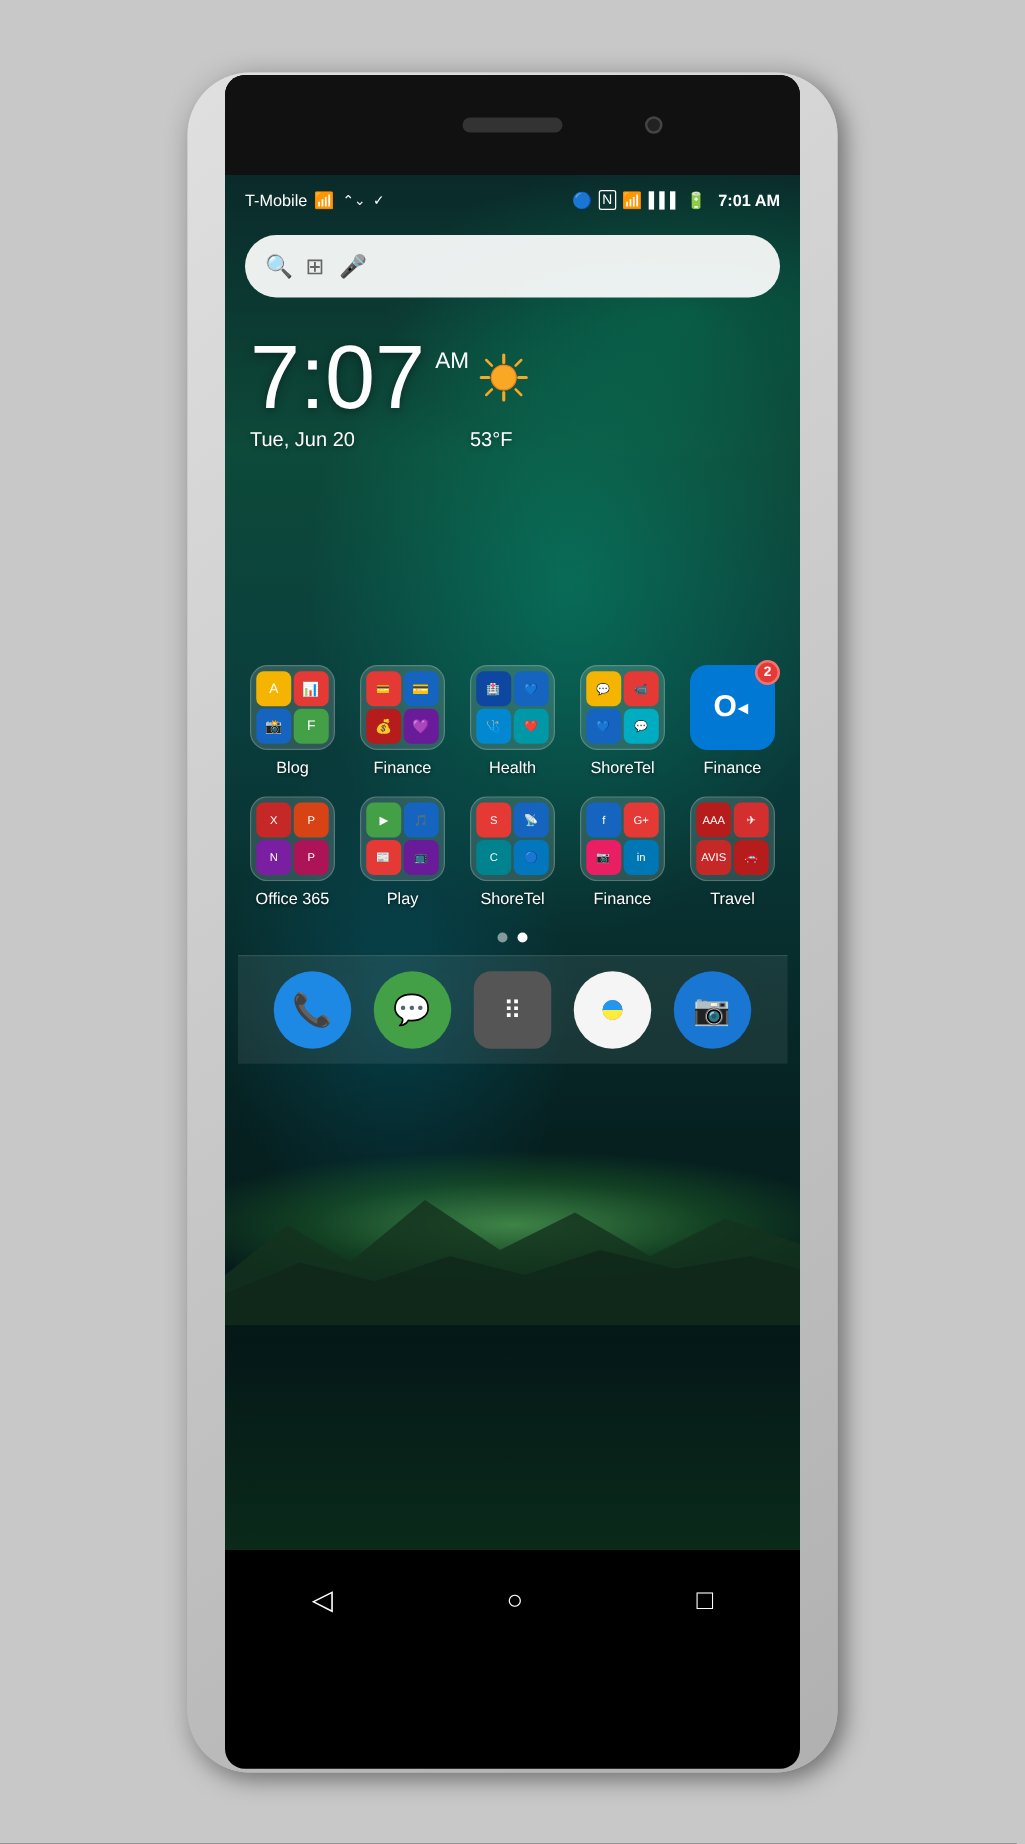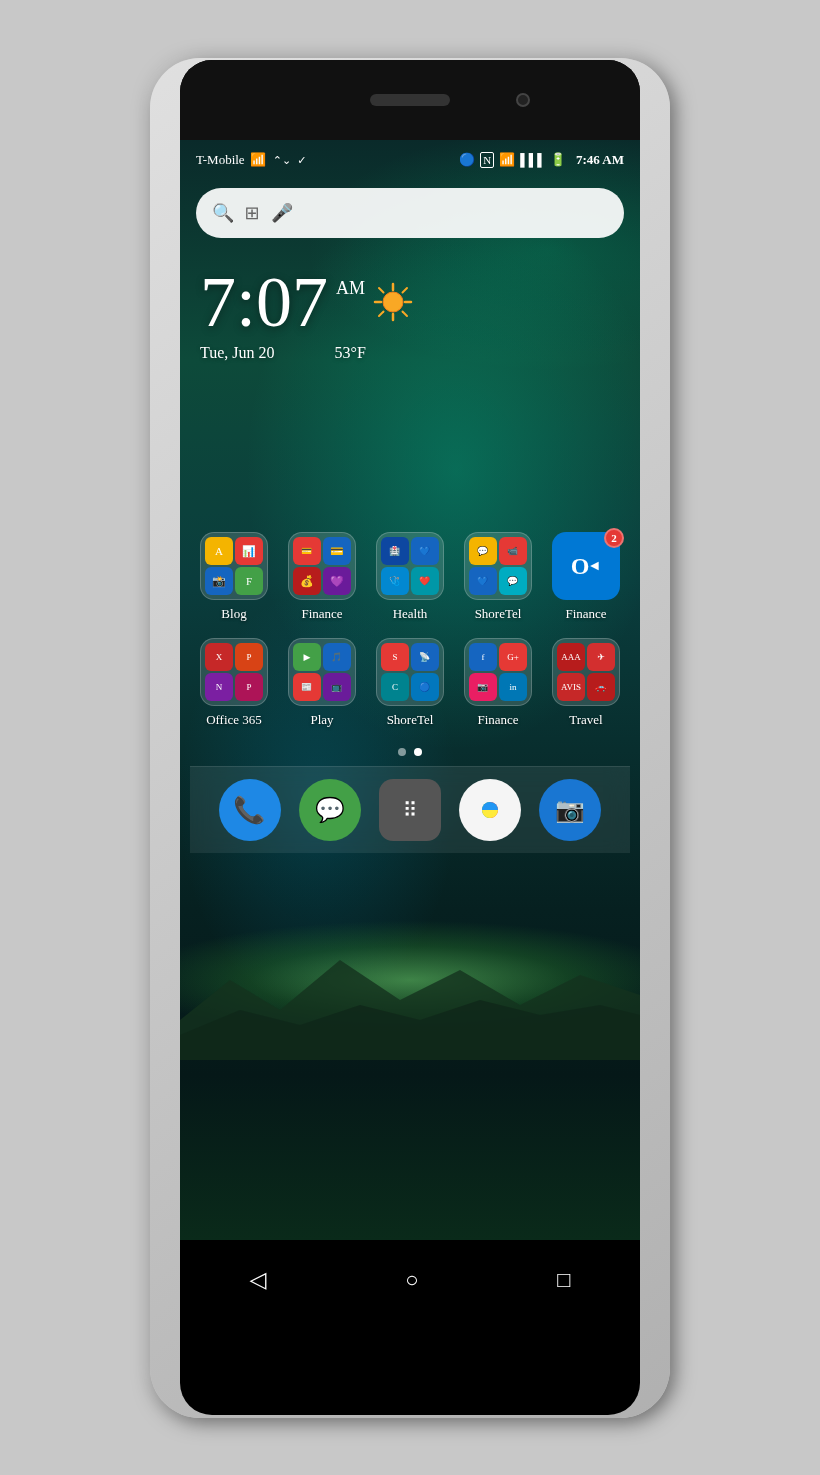--- a/index.html
+++ b/index.html
@@ -22,24 +22,23 @@
       align-items: center;
       justify-content: center;
       box-shadow: 4px 4px 20px rgba(0,0,0,0.5), -2px -2px 10px rgba(255,255,255,0.3);
       position: relative;
     }
 
     .phone-inner {
       width: 460px;
       height: 1355px;
       background: #000;
-      border-radius: 32px;
+      border-radius: 16px;
       overflow: hidden;
       position: relative;
-      font-family: Liberation Serif, serif;
     }
 
     
     .phone-bezel-top {
       width: 100%;
       height: 80px;
       background: #111;
       display: flex;
       align-items: center;
       justify-content: center;
@@ -165,21 +164,21 @@
       font-size: 18px;
       margin-top: 12px;
     }
     .sun-icon {
       width: 40px;
       height: 40px;
       margin-top: 16px;
     }
     .clock-date-temp {
       display: flex;
-      gap: 60px;
+      gap: 92px;
       margin-top: 6px;
     }
     .clock-date {
       color: white;
       font-size: 16px;
       text-shadow: 0 1px 4px rgba(0,0,0,0.4);
     }
     .clock-temp {
       color: white;
       font-size: 16px;
@@ -431,21 +430,21 @@
           <span style="font-size:13px;">📶</span>
           <span style="font-size:11px;">⌃⌄</span>
           <span style="font-size:11px;">✓</span>
         </div>
         <div class="status-right">
           <span>🔵</span>
           <span style="font-size:11px; color:white; border:1px solid white; padding:1px 2px; border-radius:2px;">N</span>
           <span>📶</span>
           <span style="font-size:12px;">▌▌▌</span>
           <span>🔋</span>
-          <span style="margin-left:4px; font-weight:600;">7:46 AM</span>
+          <span style="margin-left:4px; font-weight:600;">7:01 AM</span>
         </div>
       </div>
 
       <div class="search-bar">
         <span class="search-icon-inner">🔍</span>
         <span class="search-qr">⊞</span>
         <span class="search-mic">🎤</span>
       </div>
 
       <div class="clock-area">

